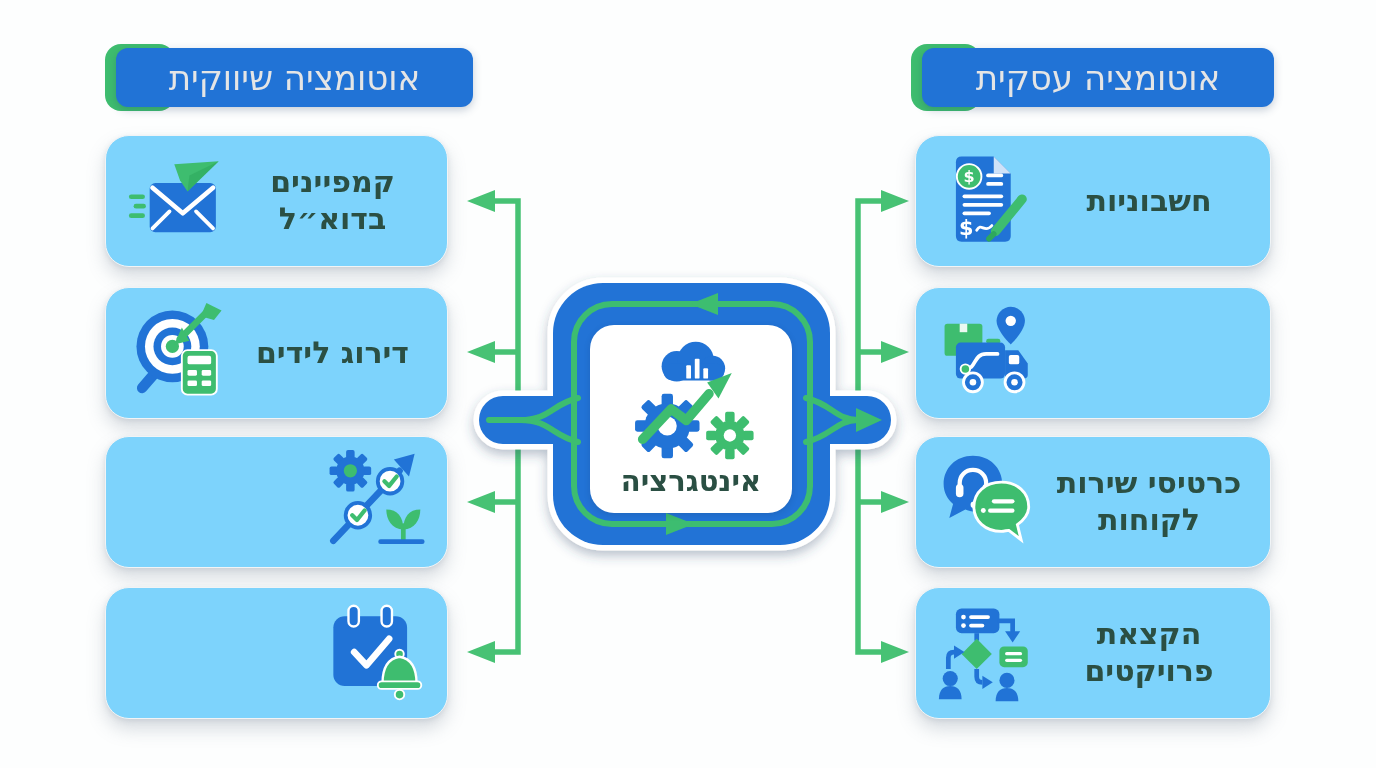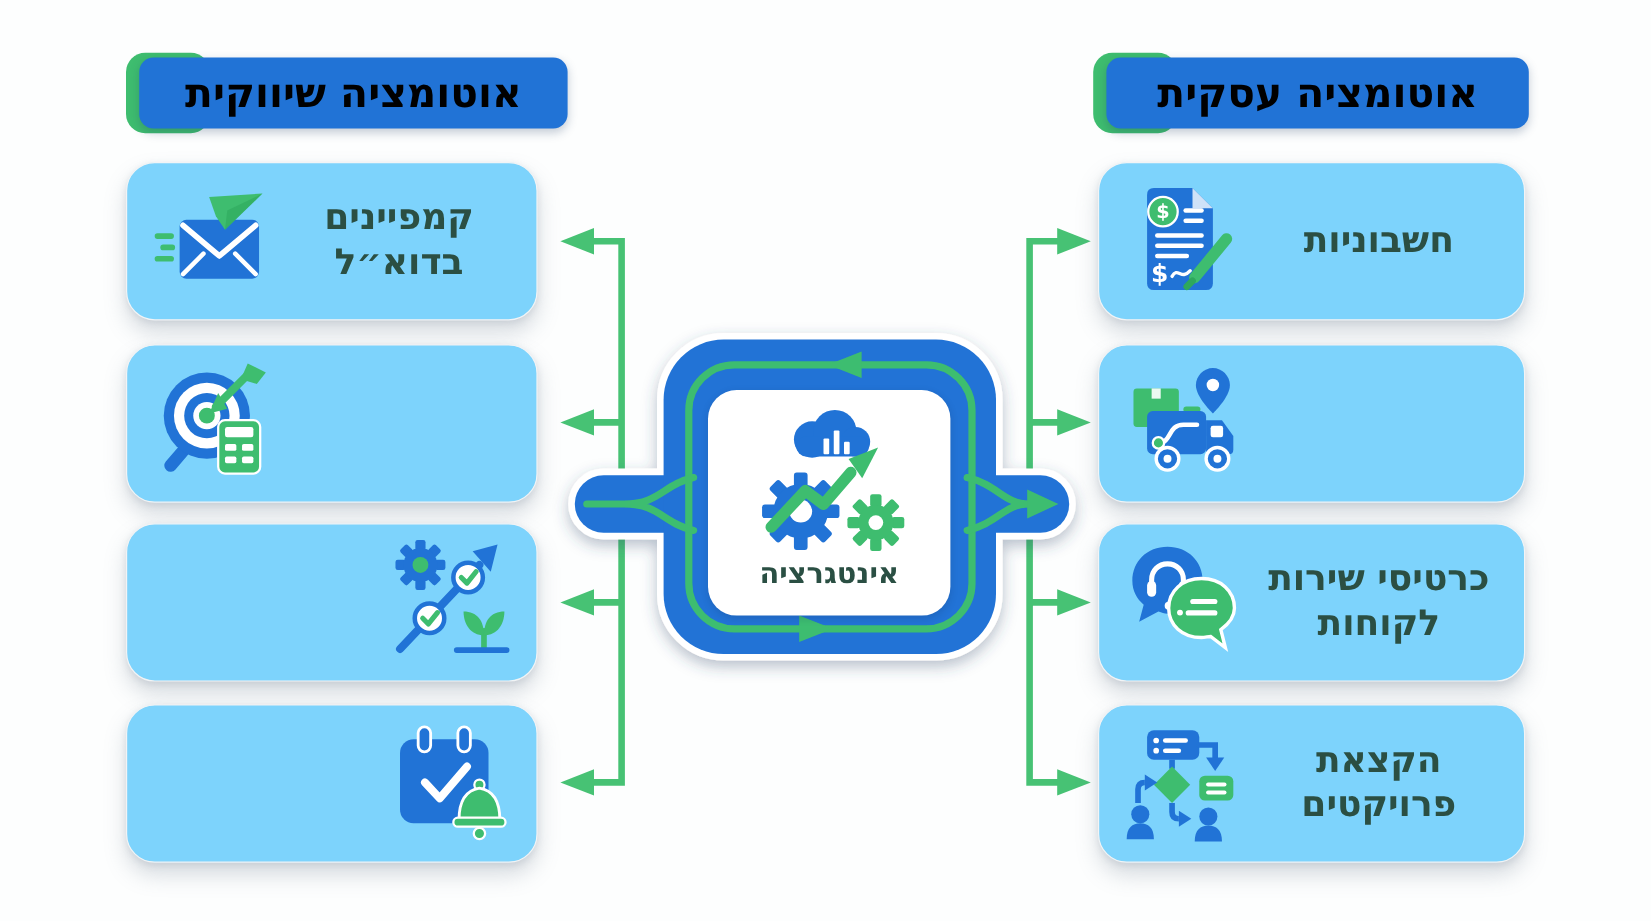--- a/index.html
+++ b/index.html
@@ -7,21 +7,21 @@
           background:#fdfefe;font-family:"DejaVu Sans","Liberation Sans",sans-serif;}
   
   .wires{position:absolute;left:0;top:0;width:1376px;height:768px;z-index:1;}
   
   .banner{position:absolute;height:59px;z-index:2;}
   .banner .accent{position:absolute;left:-11px;top:-4px;width:70px;height:67px;
                   background:#3ebd6f;border-radius:16px;}
   .banner .face{position:absolute;inset:0;background:#2173d6;border-radius:12px;
                 display:flex;align-items:center;justify-content:center;
                 box-shadow:0 3px 8px rgba(30,60,100,.25);}
-  .banner .face span{color:#000000;font-weight:bold;font-size:34px;direction:rtl;white-space:nowrap;}
+  .banner .face span{color:#e5e5e5;font-weight:normal;font-size:34px;direction:rtl;white-space:nowrap;}
   .banner-left{left:116px;top:48px;width:357px;}
   .banner-right{left:922px;top:48px;width:352px;border-radius:16px;}
   
   .card{position:absolute;height:132px;background:#7dd3fc;border-radius:24px;z-index:2;
         box-shadow:0 10px 18px rgba(125,138,155,.30),0 2px 5px rgba(125,138,155,.18);
         display:flex;align-items:center;gap:6px;padding:0 20px;box-sizing:border-box;
         border:1px solid #f1f4f6;}
   .card.colL{left:105px;width:343px;}
   .card.colR{left:915px;width:356px;}
   .card.r1{top:135px}.card.r2{top:287px}.card.r3{top:436px}.card.r4{top:587px}
@@ -29,21 +29,21 @@
   .card .icon{flex:0 0 106px;height:106px;display:flex;align-items:center;justify-content:center;}
   .card .icon svg{width:104px;height:104px;}
   .card .label{flex:1;text-align:center;direction:rtl;color:#2b4f43;font-weight:bold;
                font-size:30px;line-height:1.22;}
   
   .center-box{position:absolute;left:590px;top:325px;width:202px;height:188px;z-index:3;
               background:#fff;border-radius:24px;display:flex;flex-direction:column;
               align-items:center;justify-content:flex-start;padding-top:10px;box-sizing:border-box;
               box-shadow:0 2px 6px rgba(20,50,90,.18);}
   .center-box svg{width:168px;height:128px;}
-  .center-box .hub-label{direction:rtl;color:#2a4f43;font-weight:bold;font-size:24px;margin-top:1px;}
+  .center-box .hub-label{direction:rtl;color:#2a4f43;font-weight:bold;font-size:29px;margin-top:1px;}
 </style>
 </head>
 <body>
 
 <div class="canvas">
 
   <svg class="wires" viewBox="0 0 1376 768">
     <defs>
       <filter id="cshadow" x="-20%" y="-20%" width="140%" height="140%">
         <feDropShadow dx="0" dy="5" stdDeviation="6" flood-color="#30496b" flood-opacity="0.35"></feDropShadow>
@@ -136,20 +136,21 @@
         <rect x="58" y="52" width="37" height="47" rx="6" fill="#3ebd6f" stroke="#fff" stroke-width="2"></rect>
         <rect x="64" y="58" width="25" height="9" rx="2" fill="#fff"></rect>
         <g fill="#fff">
           <rect x="64" y="73" width="10" height="6" rx="1.5"></rect>
           <rect x="79" y="73" width="10" height="6" rx="1.5"></rect>
           <rect x="64" y="84" width="10" height="6" rx="1.5"></rect>
           <rect x="79" y="84" width="10" height="6" rx="1.5"></rect>
         </g>
       </svg>
     </span>
+    <span class="label">דירוג לידים</span>
   </div>
 
   <div class="card colL r3 icon-right">
     <span class="icon">
       <svg viewBox="0 0 110 110">
         <g transform="translate(30,22)">
           <g fill="#2173d6">
             <rect x="-4.5" y="-22" width="9" height="9" rx="2"></rect>
             <rect x="-4.5" y="-22" width="9" height="9" rx="2" transform="rotate(45)"></rect>
             <rect x="-4.5" y="-22" width="9" height="9" rx="2" transform="rotate(90)"></rect>

